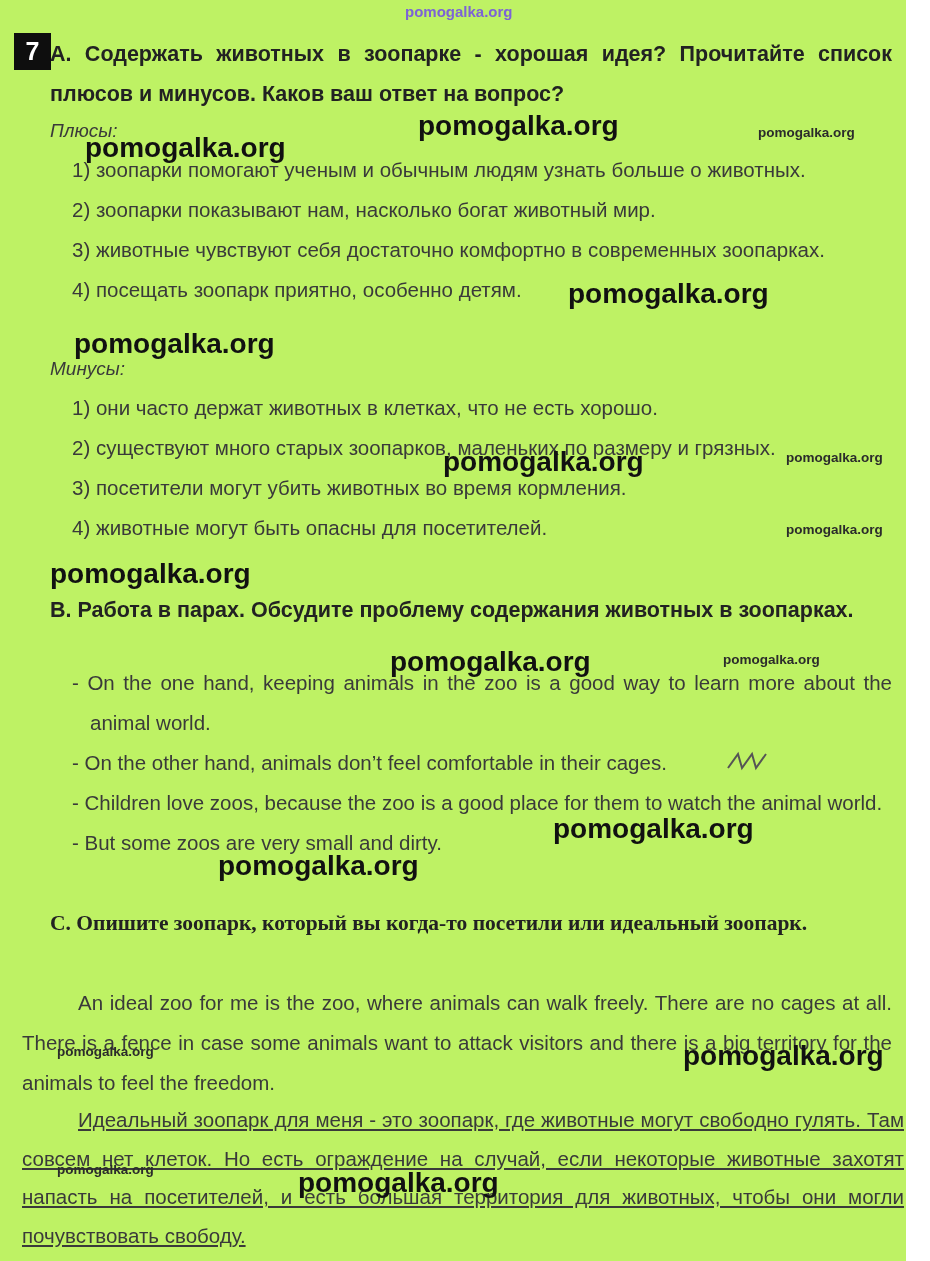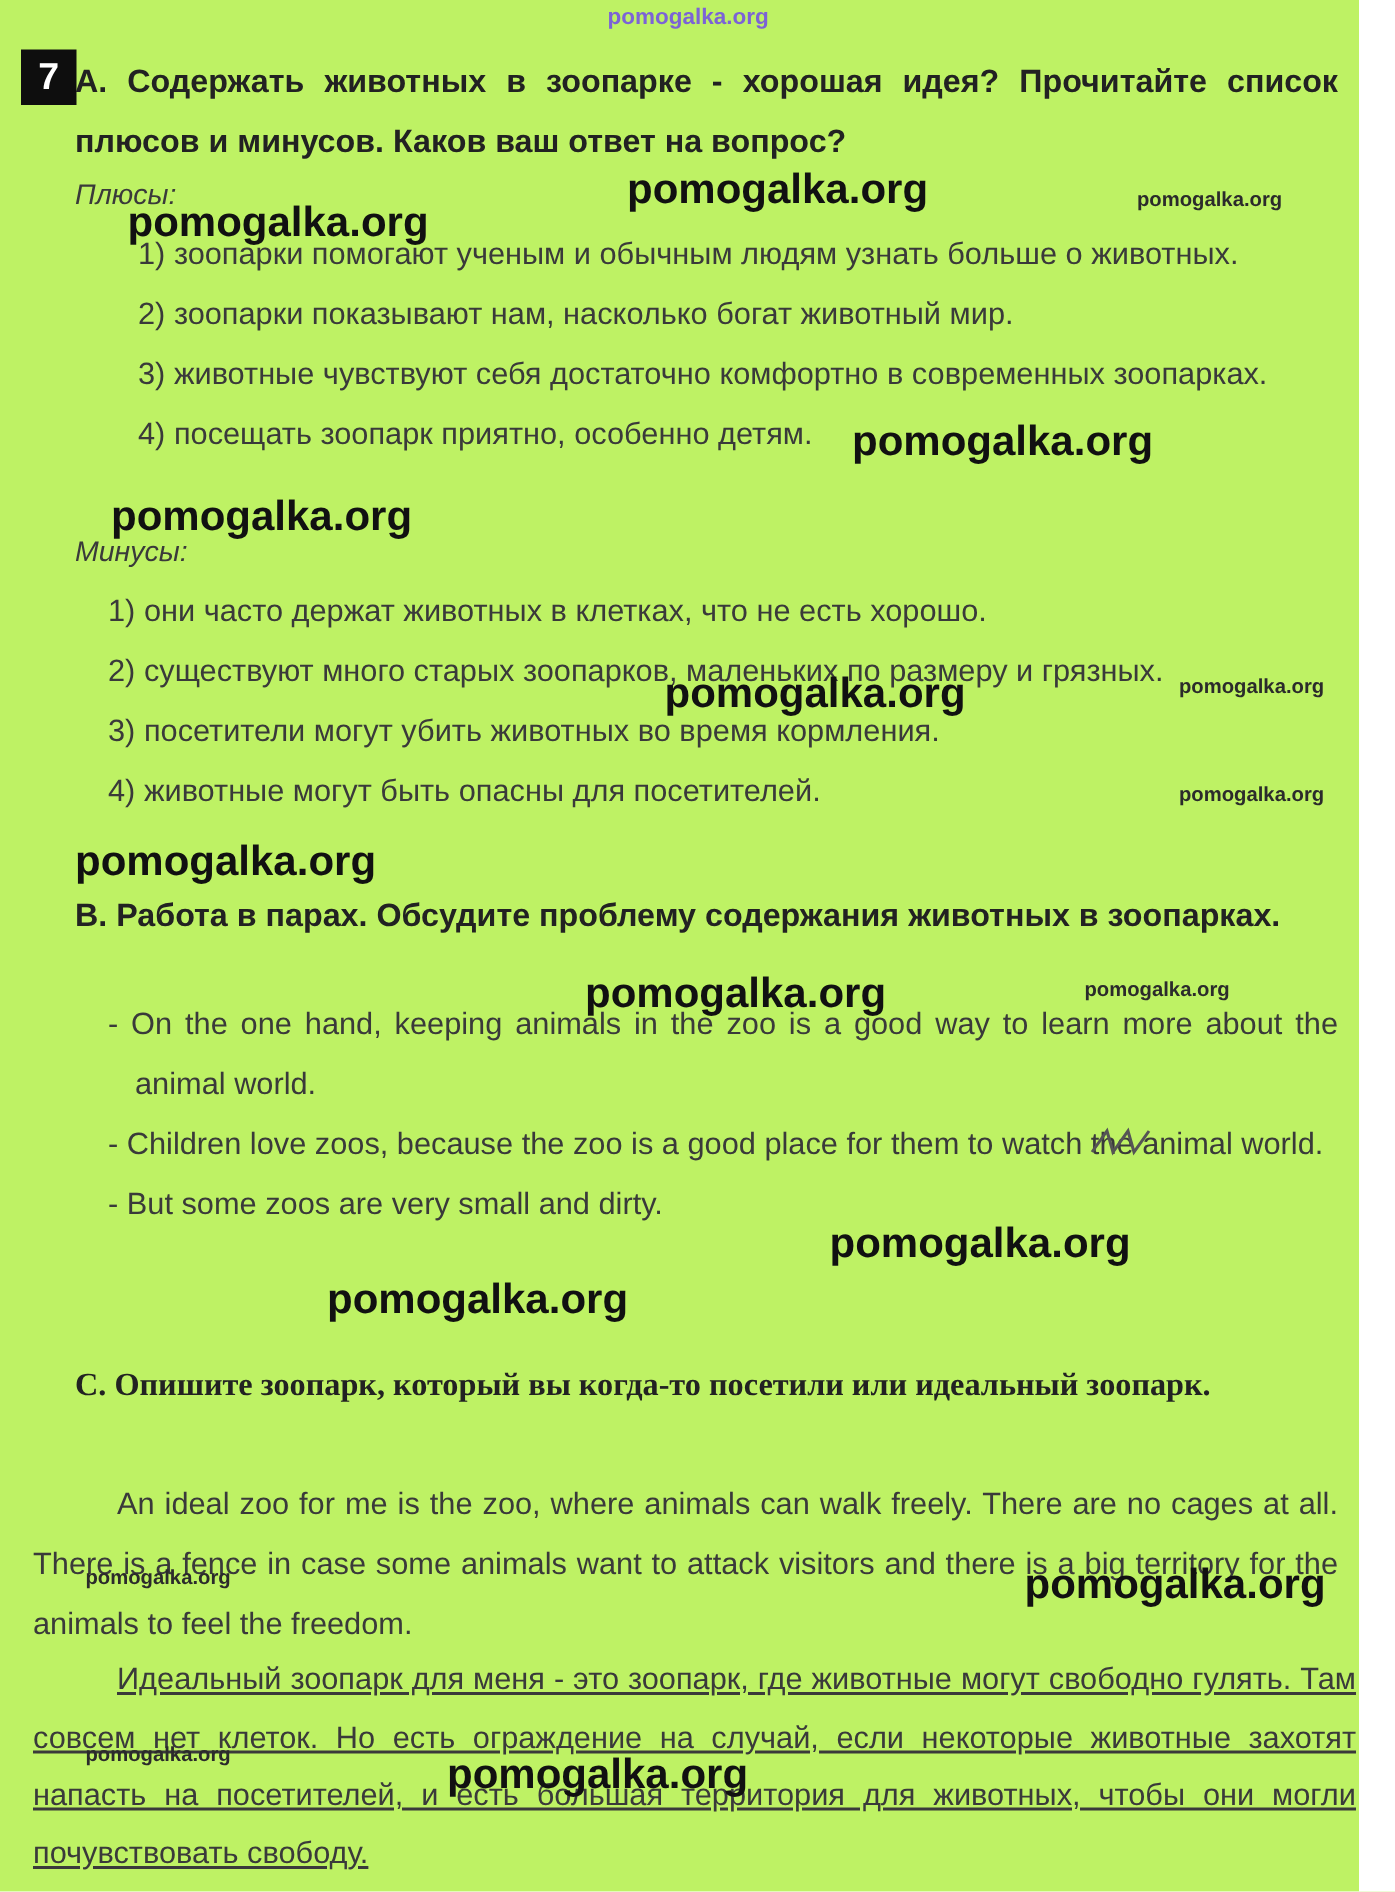--- a/index.html
+++ b/index.html
@@ -36,21 +36,21 @@
     position:absolute;
     font-size:19px;
     color:#3a3a3a;
     line-height:28px;
     font-style:italic;
   }
   #pluses-label  { left:50px; top:117px; }
   #minuses-label { left:50px; top:355px;text-align:right; }
 
   .list { position:absolute; font-size:20.5px; line-height:40px; color:#3a3a3a; }
-  #pluses-list  { left:72px; top:150px; right:0;margin-left:20px; }
+  #pluses-list  { left:72px; top:150px; right:0; }
   #minuses-list { left:72px; top:388px; right:10px; }
   #b-list       { left:72px; top:626px; right:14px;margin-top:37px; }
   #b-list p     { padding-left:18px; text-indent:-18px; text-align:justify; }
 
   .paragraph {
     position:absolute;
     font-size:20.5px;
     line-height:40px;
     color:#3a3a3a;
     text-align:justify;
@@ -92,20 +92,21 @@
     <p>1) они часто держат животных в клетках, что не есть хорошо.</p>
     <p>2) существуют много старых зоопарков, маленьких по размеру и грязных.</p>
     <p>3) посетители могут убить животных во время кормления.</p>
     <p>4) животные могут быть опасны для посетителей.</p>
   </div>
 
   <div id="heading-b" class="heading">В. Работа в парах. Обсудите проблему содержания животных в зоопарках.</div>
 
   <div id="b-list" class="list">
     <p>- On the one hand, keeping animals in the zoo is a good way to learn more about the animal world.</p>
+    <p>- On the other hand, animals don’t feel comfortable in their cages.</p>
     <p>- Children love zoos, because the zoo is a good place for them to watch the animal world.</p>
     <p>- But some zoos are very small and dirty.</p>
   </div>
 
   <svg class="scribble" width="70" height="22">
     <polyline points="2,18 12,4 16,18 26,4 30,18 40,4" fill="none" stroke="#555" stroke-width="2"></polyline>
   </svg>
 
   <div id="heading-c" class="heading">С. Опишите зоопарк, который вы когда-то посетили или идеальный зоопарк.</div>
 

